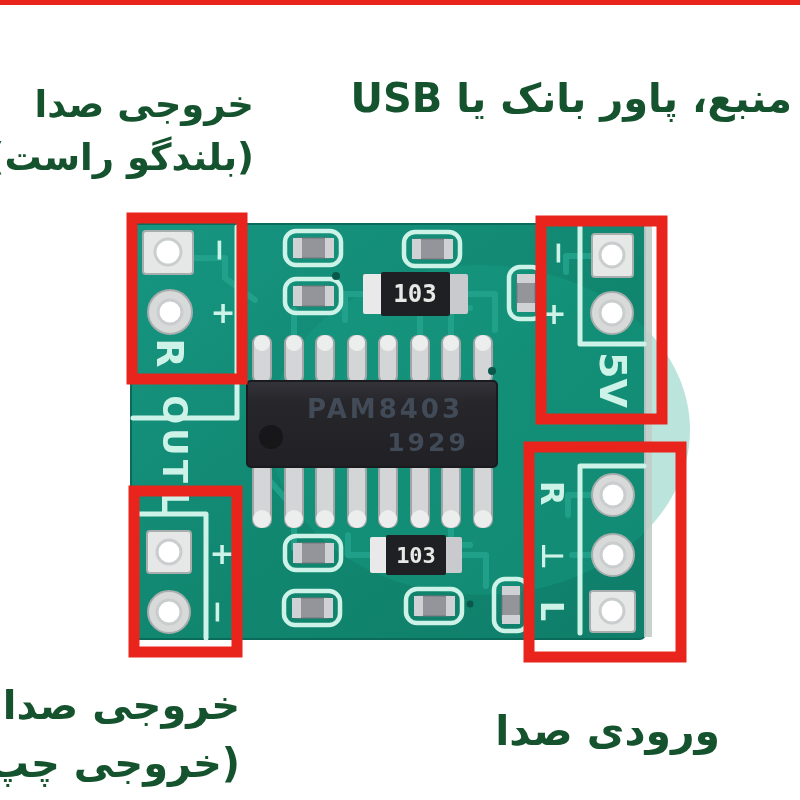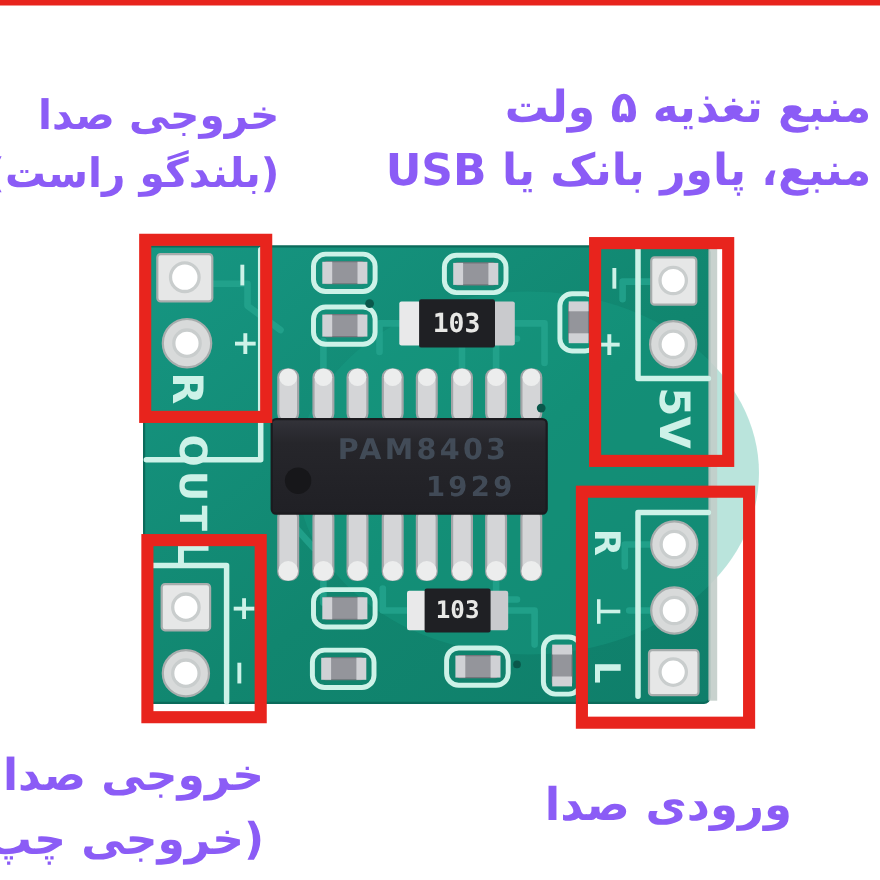--- a/index.html
+++ b/index.html
@@ -23,21 +23,21 @@
   .res-body{fill:#1f2024;}
   .res-end-l{fill:#e9e9ea;}
   .res-end-r{fill:#c9cacd;}
   .res-txt{fill:#e8e8e6;font-family:"DejaVu Sans Mono","DejaVu Sans",monospace;font-weight:bold;
            text-anchor:middle;dominant-baseline:central;}
   .chip-txt{fill:#495563;font-family:"DejaVu Sans",sans-serif;font-weight:bold;
             text-anchor:middle;dominant-baseline:central;opacity:.8;letter-spacing:3px;}
   .via{fill:#0a584b;}
   .hl{fill:none;stroke:#e8241d;stroke-width:11;}
   
-  .plabel{position:absolute;color:#8b5cf6;font-weight:bold;direction:rtl;}
+  .plabel{position:absolute;color:#14532d;font-weight:bold;direction:rtl;}
   .plabel div{white-space:nowrap;}
   .lbl-tl{left:26px;top:78px;width:228px;text-align:right;font-size:37px;line-height:53px;}
   .lbl-tr{left:386px;top:70px;width:406px;text-align:right;font-size:40px;line-height:57px;}
   .lbl-bl{left:28px;top:676px;width:212px;text-align:left;font-size:40px;line-height:58px;}
   .lbl-br{left:506px;top:706px;width:214px;text-align:center;font-size:41px;line-height:50px;}
 </style>
 </head>
 <body>
 
 <div class="stage">
@@ -255,21 +255,20 @@
       <rect class="hl" x="529" y="447" width="152" height="210"></rect>
     </g>
   </svg>
 
   <div class="plabel lbl-tl">
     <div>خروجی صدا</div>
     <div>(بلندگو راست)</div>
   </div>
 
   <div class="plabel lbl-tr">
-    <div>منبع تغذیه ۵ ولت</div>
     <div>منبع، پاور بانک یا USB</div>
   </div>
 
   <div class="plabel lbl-bl">
     <div>خروجی صدا</div>
     <div>(خروجی چپ)</div>
   </div>
 
   <div class="plabel lbl-br">
     <div>ورودی صدا</div>

